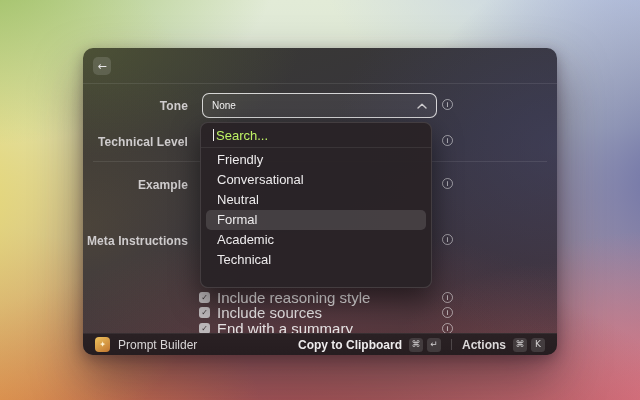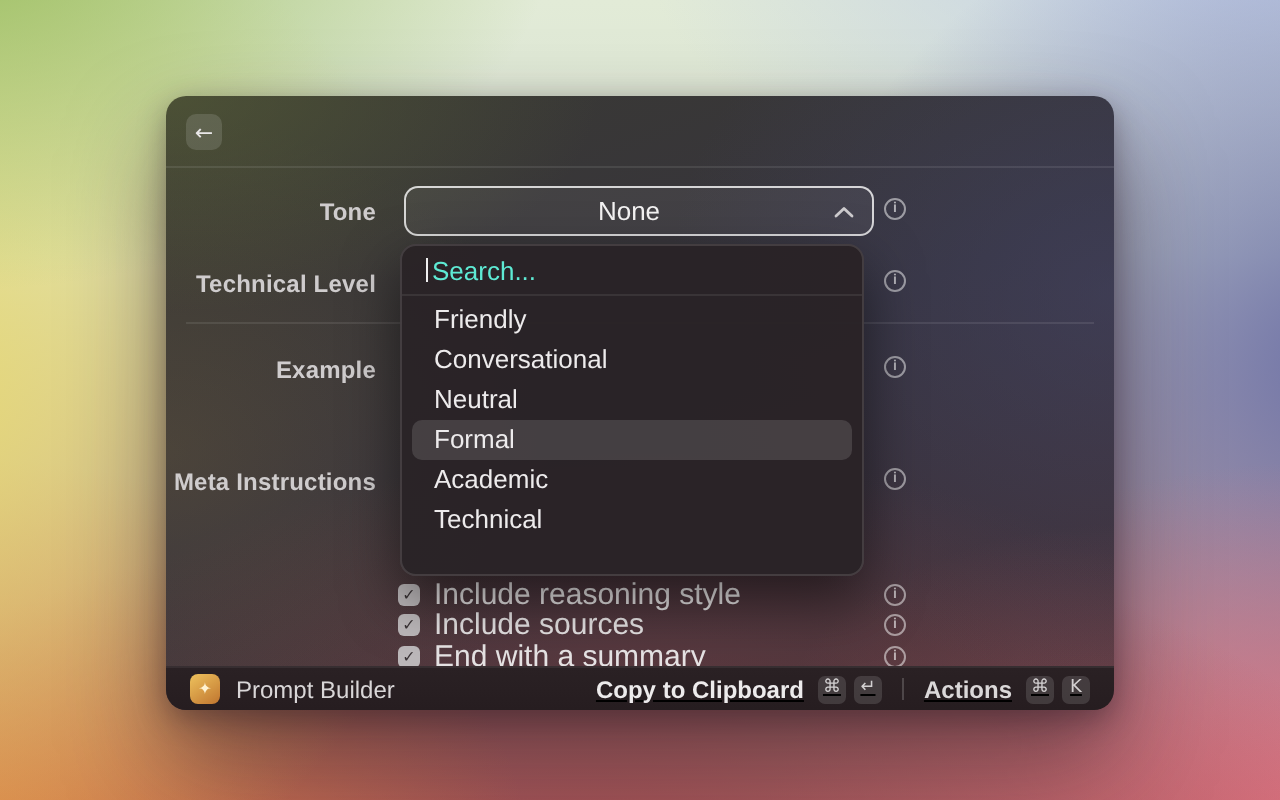--- a/index.html
+++ b/index.html
@@ -41,21 +41,21 @@
 
   .flabel { position:absolute; left:0; width:105px; text-align:right;
     font-size:12px; font-weight:600; color:#cfcccd; letter-spacing:0.1px; }
 
   .select {
     position:absolute; left:119px; top:45px; width:235px; height:25px;
     border:1px solid rgba(255,255,255,0.78); border-radius:7px;
     background:rgba(255,255,255,0.06);
     display:flex; align-items:center; padding:0 9px;
   }
-  .select-value { font-size:13px; color:#f3f2f2; flex:1;text-align:center; }
+  .select-value { font-size:10px; color:#f3f2f2; flex:1; }
   .chevron { display:flex; align-items:center; opacity:0.85; }
 
   .info { position:absolute; width:11px; height:11px; border-radius:50%;
     border:1px solid rgba(255,255,255,0.5); color:rgba(255,255,255,0.6);
     font-size:7px; font-weight:700; display:flex; align-items:center; justify-content:center;
     line-height:1; }
 
   .section-divider { position:absolute; left:10px; right:10px; height:1px;
     background:rgba(255,255,255,0.09); }
 
@@ -68,36 +68,36 @@
   .dropdown {
     position:absolute; left:117px; top:74px; width:232px; height:166px;
     background:rgba(41,35,38,0.97); border:1px solid rgba(255,255,255,0.12);
     border-radius:8px; z-index:10;
     box-shadow:0 12px 28px rgba(0,0,0,0.5);
     overflow:hidden;
   }
   .search-row { height:25px; display:flex; align-items:center; padding:0 12px;
     border-bottom:1px solid rgba(255,255,255,0.08); }
   .caret { width:1px; height:12px; background:#f0eff0; margin-right:2px; }
-  .search-placeholder { font-size:13px; color:#5eead4; }
+  .search-placeholder { font-size:13px; color:#bef264; }
   .options { padding:2px 0 0 0; }
   .option { height:20px; line-height:20px; margin:0 5px; padding:0 11px;
     font-size:13px; color:#edebec; border-radius:5px; white-space:nowrap; }
   .option.selected { background:rgba(255,255,255,0.13); }
 
   .footer { position:absolute; left:0; right:0; bottom:0; height:22px; z-index:20;
     background:linear-gradient(180deg, #2a2124, #261d20);
     border-top:1px solid rgba(255,255,255,0.08);
     display:flex; align-items:center; padding:0 12px; }
   .app-icon { width:15px; height:15px; border-radius:4px;
     background:linear-gradient(145deg, #eec25d, #c0752f);
     display:flex; align-items:center; justify-content:center;
     color:#fff3d2; font-size:8px; line-height:1; font-family:"DejaVu Sans", sans-serif; }
   .app-name { margin-left:8px; font-size:12px; color:#d9d6d7; }
-  .footer-right { margin-left:auto; display:flex; align-items:center; gap:4px;text-decoration:underline; }
+  .footer-right { margin-left:auto; display:flex; align-items:center; gap:4px; }
   .action-label { font-size:12px; font-weight:700; color:#edebec; margin-right:3px; }
   .action-label.secondary { font-weight:600; color:#dbd8d9; }
   .keycap { min-width:14px; height:14px; padding:0 2px; border-radius:3.5px;
     background:rgba(255,255,255,0.13); color:#d3d0d1; font-size:9px;
     display:flex; align-items:center; justify-content:center; line-height:1;
     font-family:"DejaVu Sans", sans-serif; }
   .vdivider { width:1px; height:11px; background:rgba(255,255,255,0.18); margin:0 6px; }
 </style>
 </head>
 <body>

